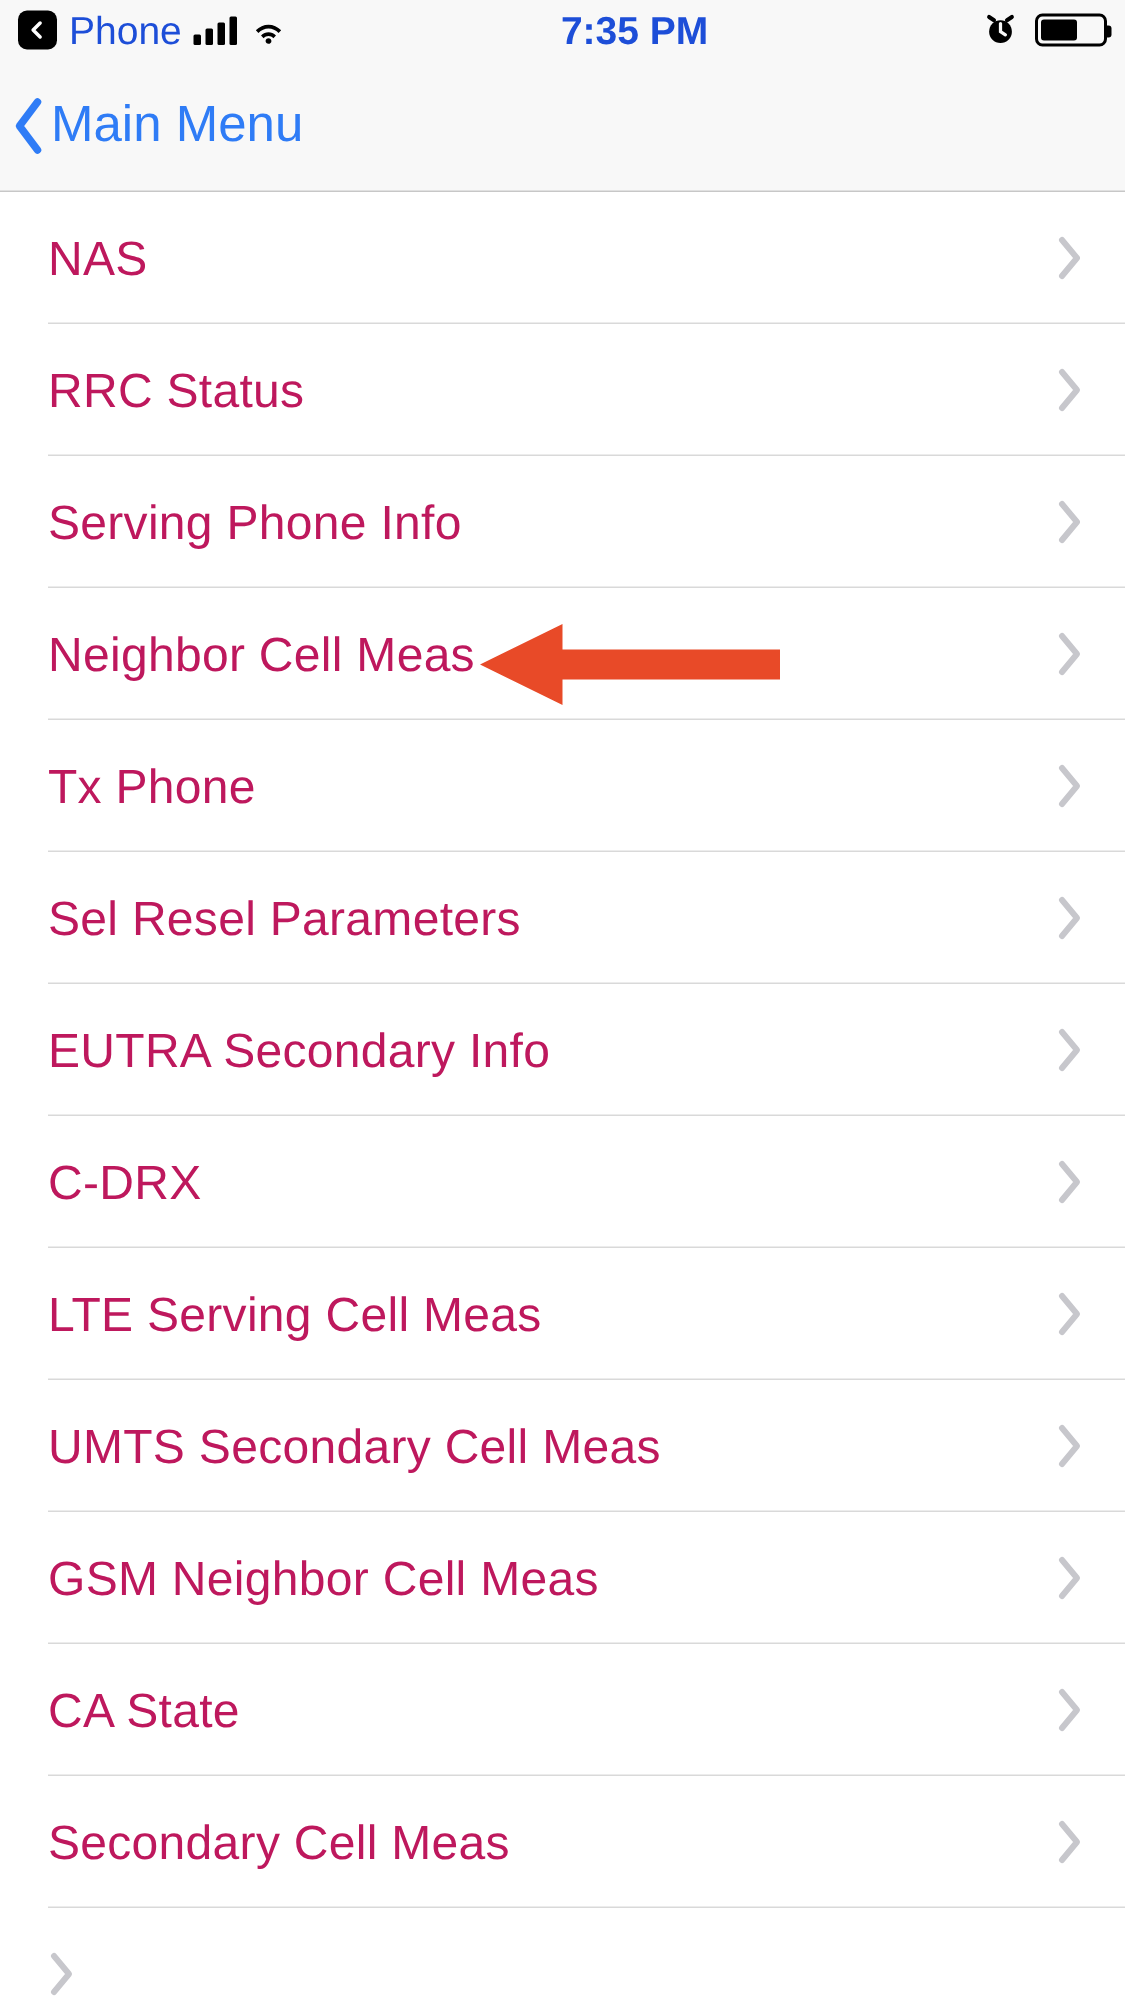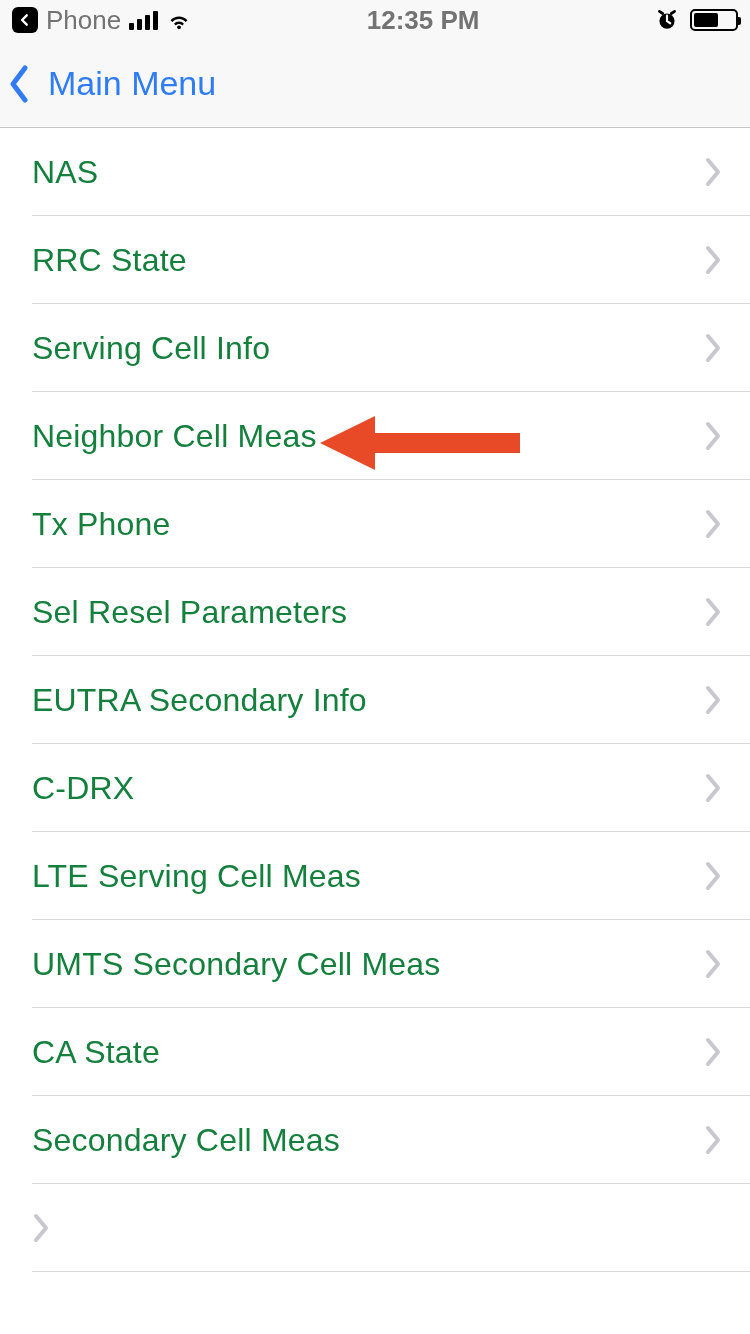--- a/index.html
+++ b/index.html
@@ -12,21 +12,21 @@
     position: relative;
   }
   .status-bar {
     height: 40px;
     display: flex;
     align-items: center;
     justify-content: space-between;
     padding: 0 12px;
     font-size: 24px;
     font-weight: 600;
-    color: #737373;
+    color: #1d4ed8;
     background: #f8f8f8;
   }
   .status-left { display: flex; align-items: center; gap: 8px; }
   .status-right { display: flex; align-items: center; gap: 10px; }
   .return-badge {
     background: #000;
     color: #fff;
     border-radius: 6px;
     width: 26px;
     height: 26px;
@@ -61,38 +61,38 @@
     display: flex;
     align-items: center;
     padding: 0 6px;
   }
   .back-button {
     display: flex;
     align-items: center;
     color: #2f7cf6;
     font-size: 34px;
     font-weight: 400;
-    gap: 16px;
+    gap: 2px;
   }
   .back-chevron svg { width: 26px; height: 40px; display:block; }
 
   .list {
     background: #fff;
   }
   .list-row {
     display: flex;
     align-items: center;
     justify-content: space-between;
     padding: 0 28px 0 32px;
     height: 88px;
     position: relative;
   }
   .list-row .label {
     font-size: 32px;
-    color: #15803d;
+    color: #be185d;
     font-weight: 400;
     letter-spacing: 0.2px;
   }
   .list-row::after {
     content:"";
     position:absolute;
     left:32px; right:0; bottom:0;
     height:1px;
     background:#d9d9d9;
   }
@@ -123,21 +123,21 @@
         <span></span>
         <span></span>
         <span></span>
     </span>
     <span class="wifi-icon">
       <svg viewBox="0 0 24 24" fill="#000">
           <path d="M12 20.5c1 0 1.8-.8 1.8-1.8S13 17 12 17s-1.8.8-1.8 1.8.8 1.7 1.8 1.7zm-4.6-5.1l1.6 1.6c.8-.8 1.9-1.3 3-1.3s2.2.5 3 1.3l1.6-1.6c-1.3-1.3-3-2-4.6-2s-3.3.7-4.6 2zm-3.2-3.2l1.6 1.6C7.5 12 9.7 11 12 11s4.5 1 6.2 2.8l1.6-1.6C17.6 10 14.9 8.8 12 8.8S6.4 10 4.2 12.2z"></path>
         </svg>
     </span>
   </div>
-  <div class="status-time">12:35 PM</div>
+  <div class="status-time">7:35 PM</div>
   <div class="status-right">
     <span class="alarm-icon">
       <svg viewBox="0 0 24 24" fill="#000">
           <circle cx="12" cy="13" r="7"></circle>
           <path d="M12 8v5l3 2" stroke="#f8f8f8" stroke-width="2" fill="none" stroke-linecap="round"></path>
           <path d="M5 4l3 2M19 4l-3 2" stroke="#000" stroke-width="2.5" stroke-linecap="round"></path>
         </svg>
     </span>
     <span class="battery">
       <span class="battery-fill"></span>
@@ -159,29 +159,29 @@
 <div class="list">
   <div class="list-row">
     <span class="label">NAS</span>
     <span class="disclosure">
         <svg viewBox="0 0 18 30" fill="none" stroke="#c7c7cc" stroke-width="4" stroke-linecap="round" stroke-linejoin="round">
           <polyline points="4 3 14 15 4 27"></polyline>
         </svg>
       </span>
   </div>
   <div class="list-row">
-    <span class="label">RRC State</span>
-    <span class="disclosure">
-        <svg viewBox="0 0 18 30" fill="none" stroke="#c7c7cc" stroke-width="4" stroke-linecap="round" stroke-linejoin="round">
-          <polyline points="4 3 14 15 4 27"></polyline>
-        </svg>
-      </span>
-  </div>
-  <div class="list-row">
-    <span class="label">Serving Cell Info</span>
+    <span class="label">RRC Status</span>
+    <span class="disclosure">
+        <svg viewBox="0 0 18 30" fill="none" stroke="#c7c7cc" stroke-width="4" stroke-linecap="round" stroke-linejoin="round">
+          <polyline points="4 3 14 15 4 27"></polyline>
+        </svg>
+      </span>
+  </div>
+  <div class="list-row">
+    <span class="label">Serving Phone Info</span>
     <span class="disclosure">
         <svg viewBox="0 0 18 30" fill="none" stroke="#c7c7cc" stroke-width="4" stroke-linecap="round" stroke-linejoin="round">
           <polyline points="4 3 14 15 4 27"></polyline>
         </svg>
       </span>
   </div>
   <div class="list-row">
     <span class="label">Neighbor Cell Meas</span>
     <span class="disclosure">
         <svg viewBox="0 0 18 30" fill="none" stroke="#c7c7cc" stroke-width="4" stroke-linecap="round" stroke-linejoin="round">
@@ -224,20 +224,28 @@
   <div class="list-row">
     <span class="label">LTE Serving Cell Meas</span>
     <span class="disclosure">
         <svg viewBox="0 0 18 30" fill="none" stroke="#c7c7cc" stroke-width="4" stroke-linecap="round" stroke-linejoin="round">
           <polyline points="4 3 14 15 4 27"></polyline>
         </svg>
       </span>
   </div>
   <div class="list-row">
     <span class="label">UMTS Secondary Cell Meas</span>
+    <span class="disclosure">
+        <svg viewBox="0 0 18 30" fill="none" stroke="#c7c7cc" stroke-width="4" stroke-linecap="round" stroke-linejoin="round">
+          <polyline points="4 3 14 15 4 27"></polyline>
+        </svg>
+      </span>
+  </div>
+  <div class="list-row">
+    <span class="label">GSM Neighbor Cell Meas</span>
     <span class="disclosure">
         <svg viewBox="0 0 18 30" fill="none" stroke="#c7c7cc" stroke-width="4" stroke-linecap="round" stroke-linejoin="round">
           <polyline points="4 3 14 15 4 27"></polyline>
         </svg>
       </span>
   </div>
   <div class="list-row">
     <span class="label">CA State</span>
     <span class="disclosure">
         <svg viewBox="0 0 18 30" fill="none" stroke="#c7c7cc" stroke-width="4" stroke-linecap="round" stroke-linejoin="round">

